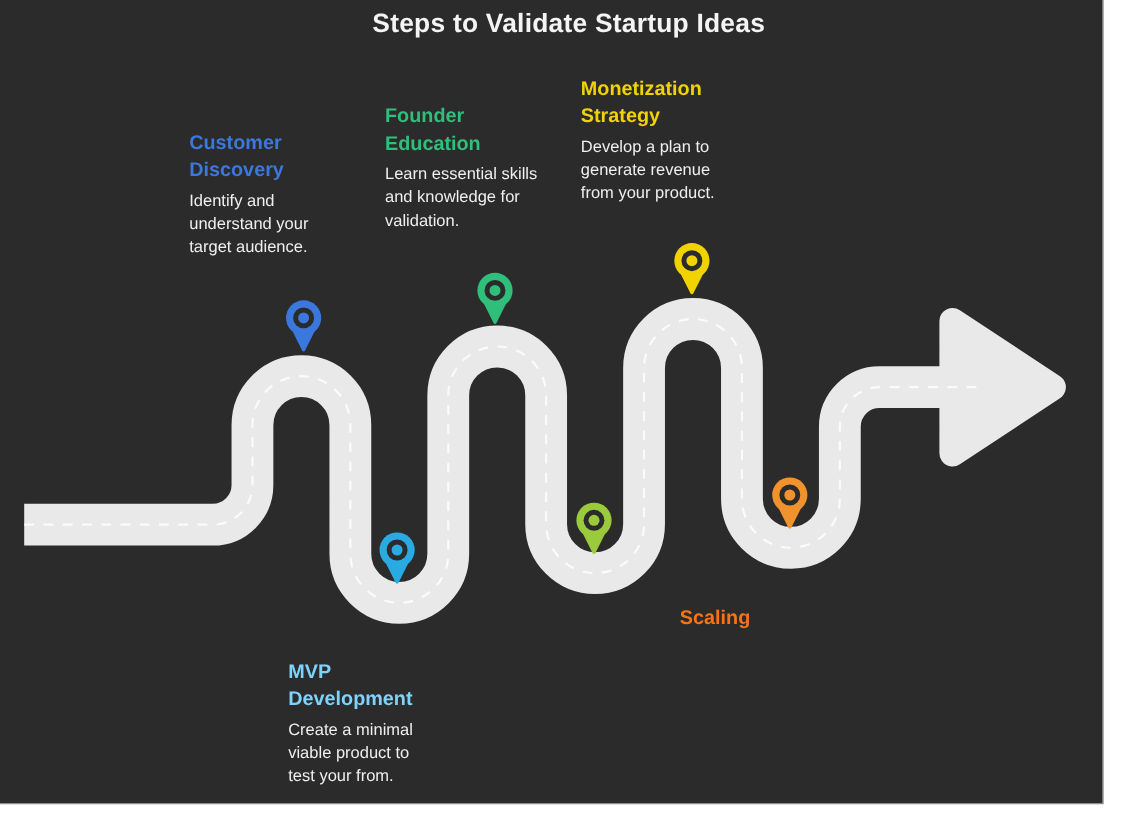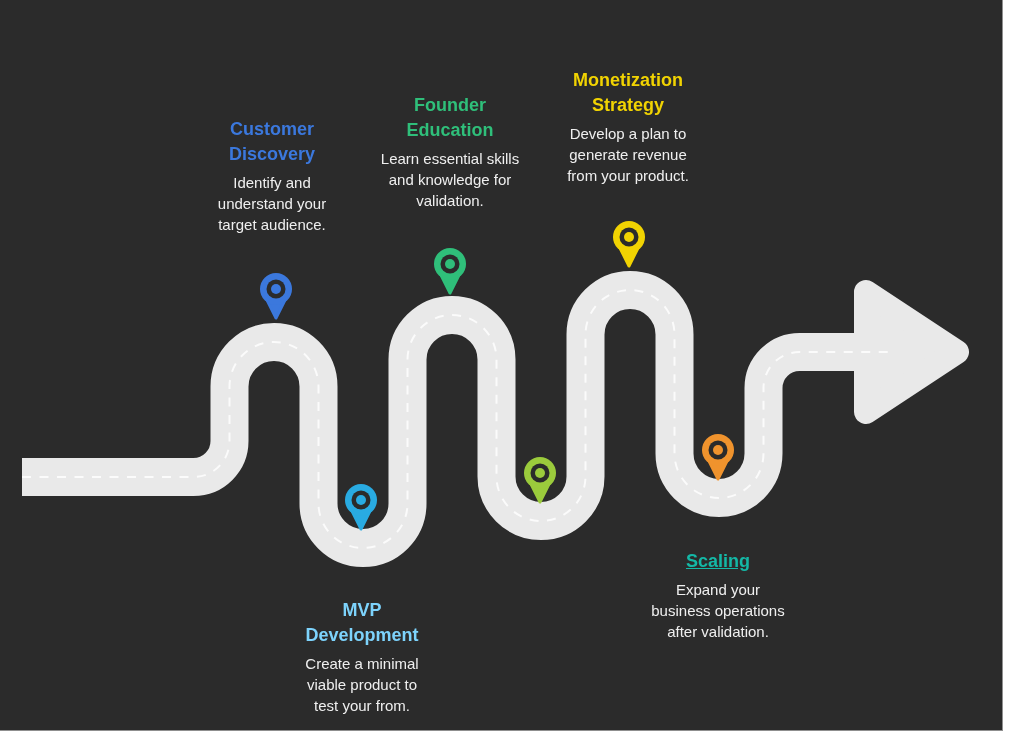--- a/index.html
+++ b/index.html
@@ -26,21 +26,20 @@
     transform: translateX(-50%);
     white-space: nowrap;
     font-size: 24px; font-weight: 700;
     color: #f4f4f4;
     letter-spacing: 0.2px;
   }
   .step {
     position: absolute;
     width: 200px;
     transform: translateX(-50%);
-    text-align: center;
   }
   .step-title {
     font-size: 18px; font-weight: 700;
     line-height: 25px;
     white-space: pre-line;
   }
   .step-desc {
     margin-top: 5px;
     font-size: 15px;
     line-height: 21px;
@@ -53,20 +52,21 @@
   .s4 { left: 362px; top: 598px; }
   .s5 { left: 540px; top: 574px; }
   .s6 { left: 718px; top: 549px; }
 </style>
 </head>
 <body>
 
 <div id="frame">
   <div id="canvas" style="background-color: rgb(43, 43, 43);">
 
+    <div class="title" style="color: rgb(244, 244, 244);">Steps to Validate Startup Ideas</div>
 
     <div class="step s1">
       <div class="step-title" style="color: rgb(59, 120, 221);">Customer
 Discovery</div>
       <div class="step-desc">Identify and
 understand your
 target audience.</div>
     </div>
 
     <div class="step s2">
@@ -88,24 +88,21 @@
     <div class="step s4">
       <div class="step-title" style="color: #7dd3fc;">MVP
 Development</div>
       <div class="step-desc">Create a minimal
 viable product to
 test your from.</div>
     </div>
 
 
     <div class="step s6">
-      <div class="step-title" style="color: #14b8a6; text-decoration: underline;">Scaling</div>
-      <div class="step-desc">Expand your
-business operations
-after validation.</div>
+      <div class="step-title" style="color: #f97316;">Scaling</div>
     </div>
 
   </div>
 
   <svg id="road-svg" viewBox="0 0 1024 753">
     <defs>
       <g id="pin-shape">
         <path d="M -8.5 12 L 8.5 12 L 0 29 Z" fill="currentColor" stroke="currentColor" stroke-width="3" stroke-linejoin="round"></path>
         <circle r="16" fill="currentColor"></circle>
         <circle r="9.5" fill="#2b2b2b"></circle>

